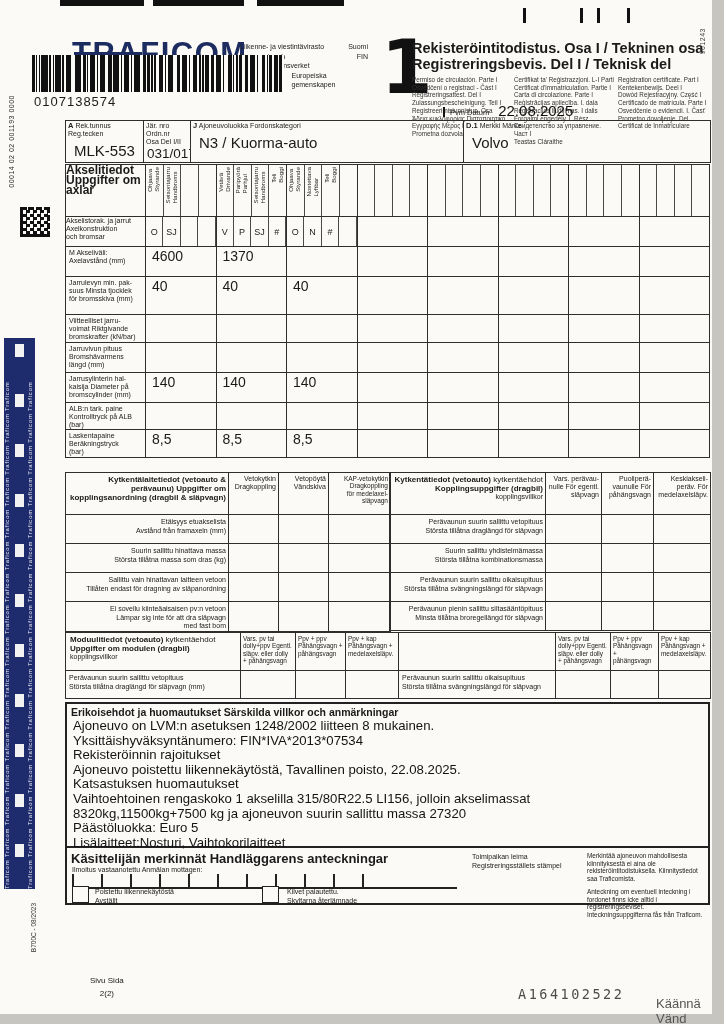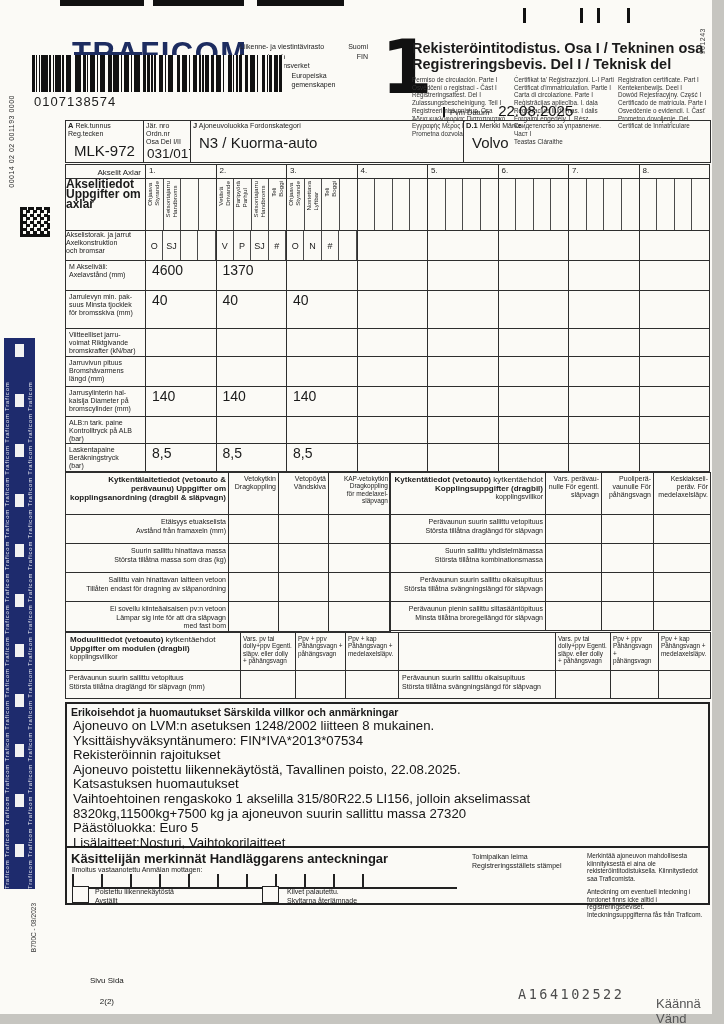--- a/index.html
+++ b/index.html
@@ -91,21 +91,21 @@
   .ruler { position:absolute; left:5px; top:24px; width:385px; height:15px; border-bottom:2px solid #222; }
   .ruler i { position:absolute; top:0; width:2px; height:15px; background:#222; }
   .hnotes { position:absolute; left:520px; top:2px; width:122px; font-size:6.4px; line-height:7.5px; color:#222; }
   .hnotes .p2 { margin-top:6px; }
   .cbrow { position:absolute; top:182px; left:0; width:100%; }
   .cb { position:absolute; width:17px; height:17px; border:1.5px solid #222; background:#fbfaf6; }
   .cblab { position:absolute; font-size:7px; line-height:8.5px; }
 
   
   .f-page { left:90px; top:976px; font-size:8px; text-align:center; }
-  .f-page .num { margin-top:12px; }
+  .f-page .num { margin-top:4px; }
   .f-keep { left:152px; top:974px; font-size:12.5px; line-height:15px; font-weight:bold; }
   .f-serial { left:518px; top:986px; font-family:"DejaVu Sans Mono", monospace; font-size:13.5px; letter-spacing:2.5px; color:#4c4c4c; }
   .f-turn { left:640px; top:996px; font-size:13px; color:#555;margin-left:16px; }
 
   
   .lcode { left:8px; top:95px; font-size:7px; letter-spacing:0.5px; color:#2a2a2a; }
   .dmx { left:20px; top:207px; width:30px; height:30px;
     border-left:3px solid #111; border-bottom:3px solid #111;
     border-top:3px dashed #111; border-right:3px dashed #111;
     background:repeating-conic-gradient(#111 0 25%, #fbfaf6 0 50%) 0 0 / 7px 7px; }
@@ -185,21 +185,21 @@
     <colgroup>
         <col style="width:78px">
         <col style="width:47px">
         <col style="width:273px">
         <col style="width:247px">
       </colgroup>
     <tbody>
         <tr>
       <td>
         <div class="flab"><span class="pref">A</span> <span>Rek.tunnus Reg.tecken</span></div>
-        <div class="fval">MLK-972</div>
+        <div class="fval">MLK-553</div>
       </td>
       <td>
         <div class="flab pre">Jär. nro Ordn.nr
 Osa Del I/II</div>
         <div class="fval" style="margin:0 0 0 1px; font-size:13.5px;">031/017</div>
       </td>
       <td>
         <div class="flab"><span class="pref">J</span> <span>Ajoneuvoluokka Fordonskategori</span></div>
         <div class="fval">N3 / Kuorma-auto</div>
       </td>
@@ -217,31 +217,20 @@
         <col>
         <col>
         <col>
         <col>
         <col>
         <col>
         <col>
         <col>
       </colgroup>
     <tbody>
-        <tr class="numrow">
-      <td class="cornlab">Akselit Axlar</td>
-      <td>1.</td>
-      <td>2.</td>
-      <td>3.</td>
-      <td>4.</td>
-      <td>5.</td>
-      <td>6.</td>
-      <td>7.</td>
-      <td>8.</td>
-    </tr>
     <tr class="subrow">
       <td class="seclab pre">Akselitiedot
 Uppgifter om
 axlar</td>
       <td>
             <div class="subwrap">
         <div class="sub">
                 <span class="v pre">Ohjaava
 Styrande</span>
               </div>

